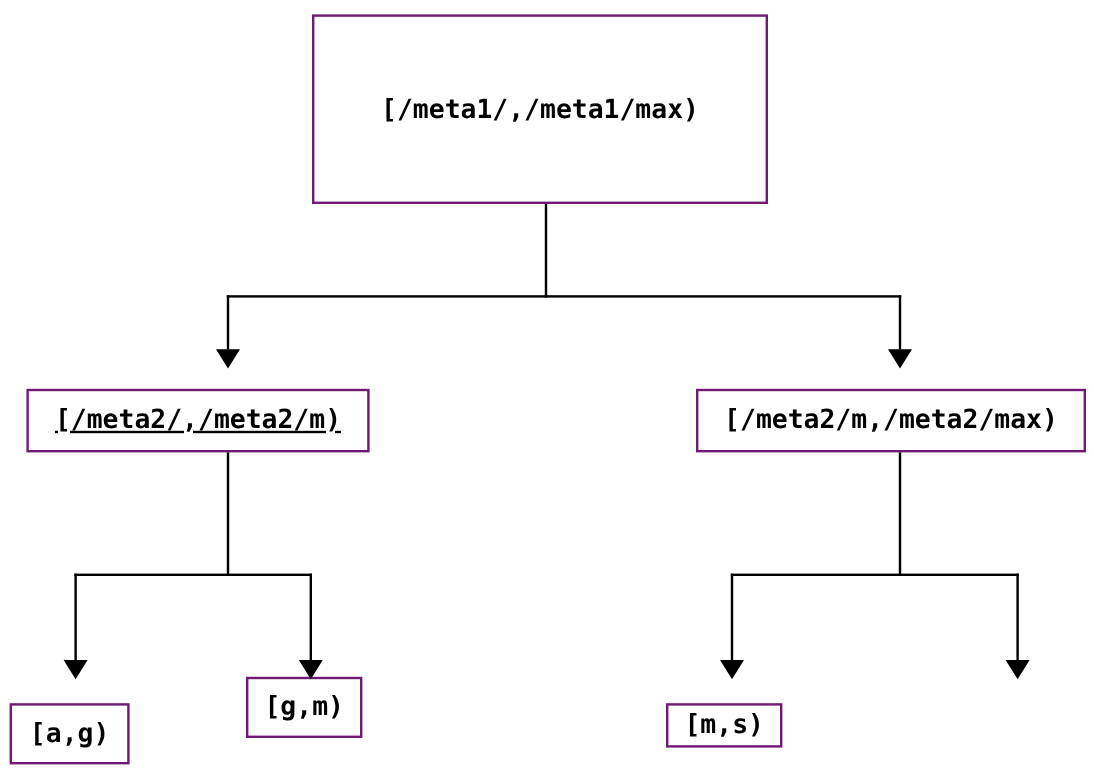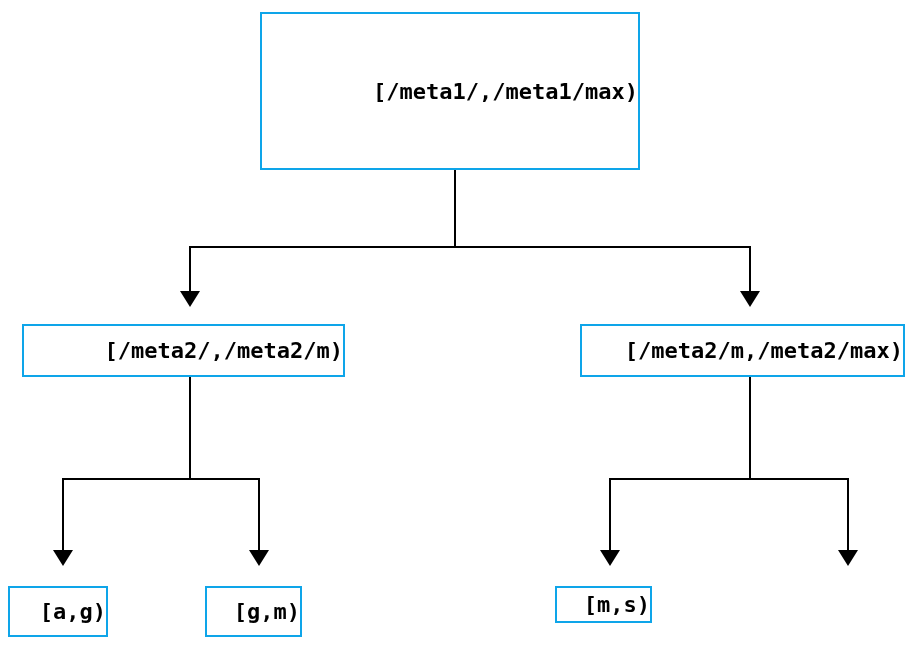--- a/index.html
+++ b/index.html
@@ -11,49 +11,49 @@
     position: relative;
     width: 912px;
     height: 652px;
     background: #ffffff;
     font-family: "DejaVu Sans Mono", "Liberation Mono", monospace;
     overflow: hidden;
   }
   .node {
     position: absolute;
     box-sizing: border-box;
-    border: 2px solid #0ea5e9;
+    border: 2px solid #701a75;
     background: #ffffff;
     display: flex;
     align-items: center;
-    justify-content: flex-end;
+    justify-content: center;
     color: #000000;
     font-size: 22px;
     font-weight: bold;
     letter-spacing: 0;
     white-space: nowrap;
   }
   .line {
     position: absolute;
     background: #000000;
   }
   .arrow-down {
     position: absolute;
     width: 0;
     height: 0;
     border-left: 10px solid transparent;
     border-right: 10px solid transparent;
     border-top: 16px solid #000000;
   }
   
   .n-root      { left: 260px; top: 12px;  width: 380px; height: 158px; }
-  .n-mid-left  { left: 22px;  top: 324px; width: 323px; height: 53px; }
+  .n-mid-left  { left: 22px;  top: 324px; width: 286px; height: 53px; text-decoration: underline; }
   .n-mid-right { left: 580px; top: 324px; width: 325px; height: 53px; }
   .n-leaf-ag   { left: 8px;   top: 586px; width: 100px; height: 51px; }
-  .n-leaf-gm   { left: 205px; top: 586px; width: 97px;  height: 51px; }
+  .n-leaf-gm   { left: 205px; top: 564px; width: 97px;  height: 51px; }
   .n-leaf-ms   { left: 555px; top: 586px; width: 97px;  height: 37px; }
   .n-leaf-smax { left: 778px; top: 586px; width: 124px; height: 52px; }
 </style>
 </head>
 <body>
 
 <div class="canvas">
 
   <div class="node n-root">
     <span>[/meta1/,/meta1/max)</span>

